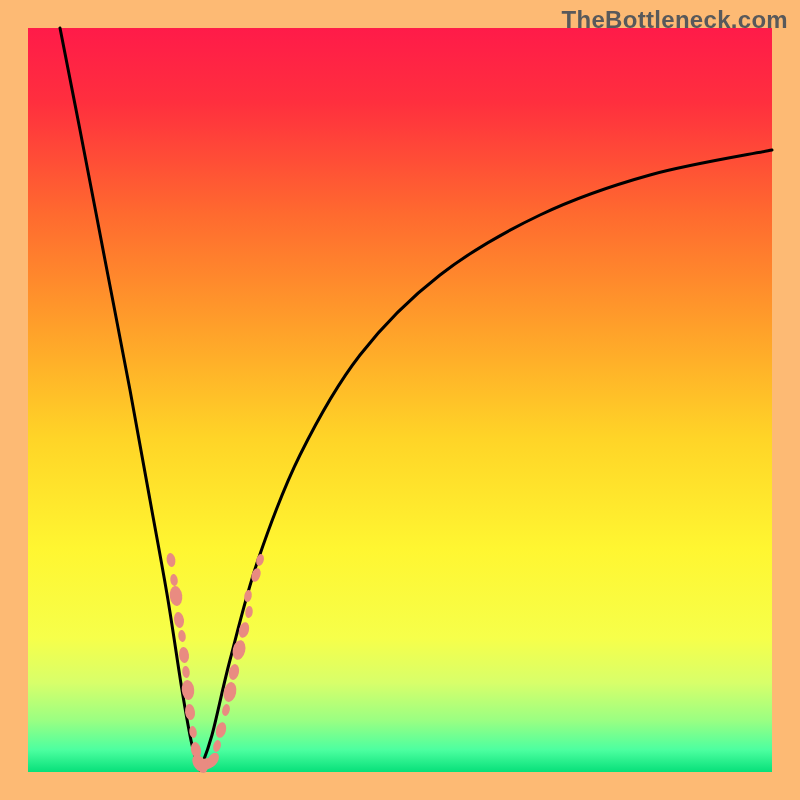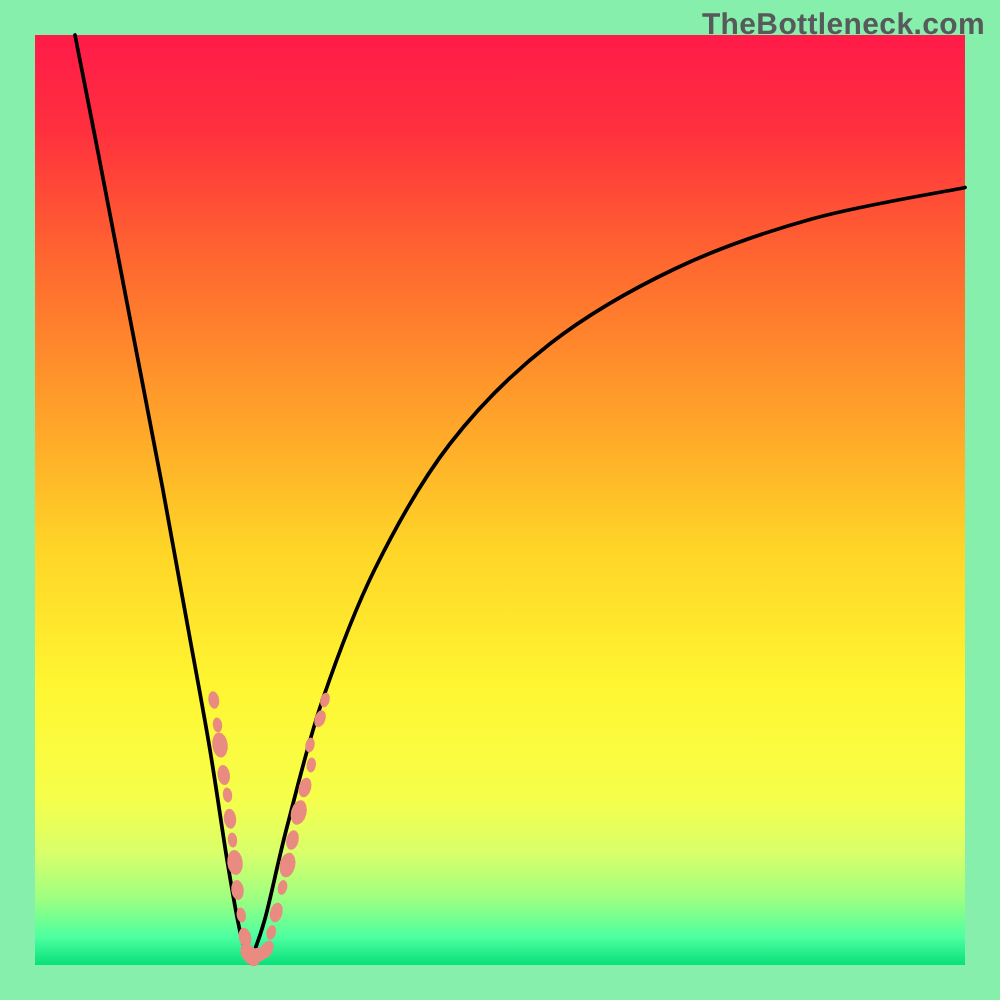--- a/index.html
+++ b/index.html
@@ -9,21 +9,21 @@
     height: 800px;
     background: #000;
     overflow: hidden;
   }
   .frame {
     position: absolute;
     left: 0;
     top: 0;
     width: 800px;
     height: 800px;
-    background: #86efac;
+    background: #fdba74;
   }
   .plot-bg {
     position: absolute;
     box-sizing: border-box;
   }
   .watermark {
     position: absolute;
     color: #58595b;
     font-family: Arial, Helvetica, sans-serif;
     font-weight: 600;

